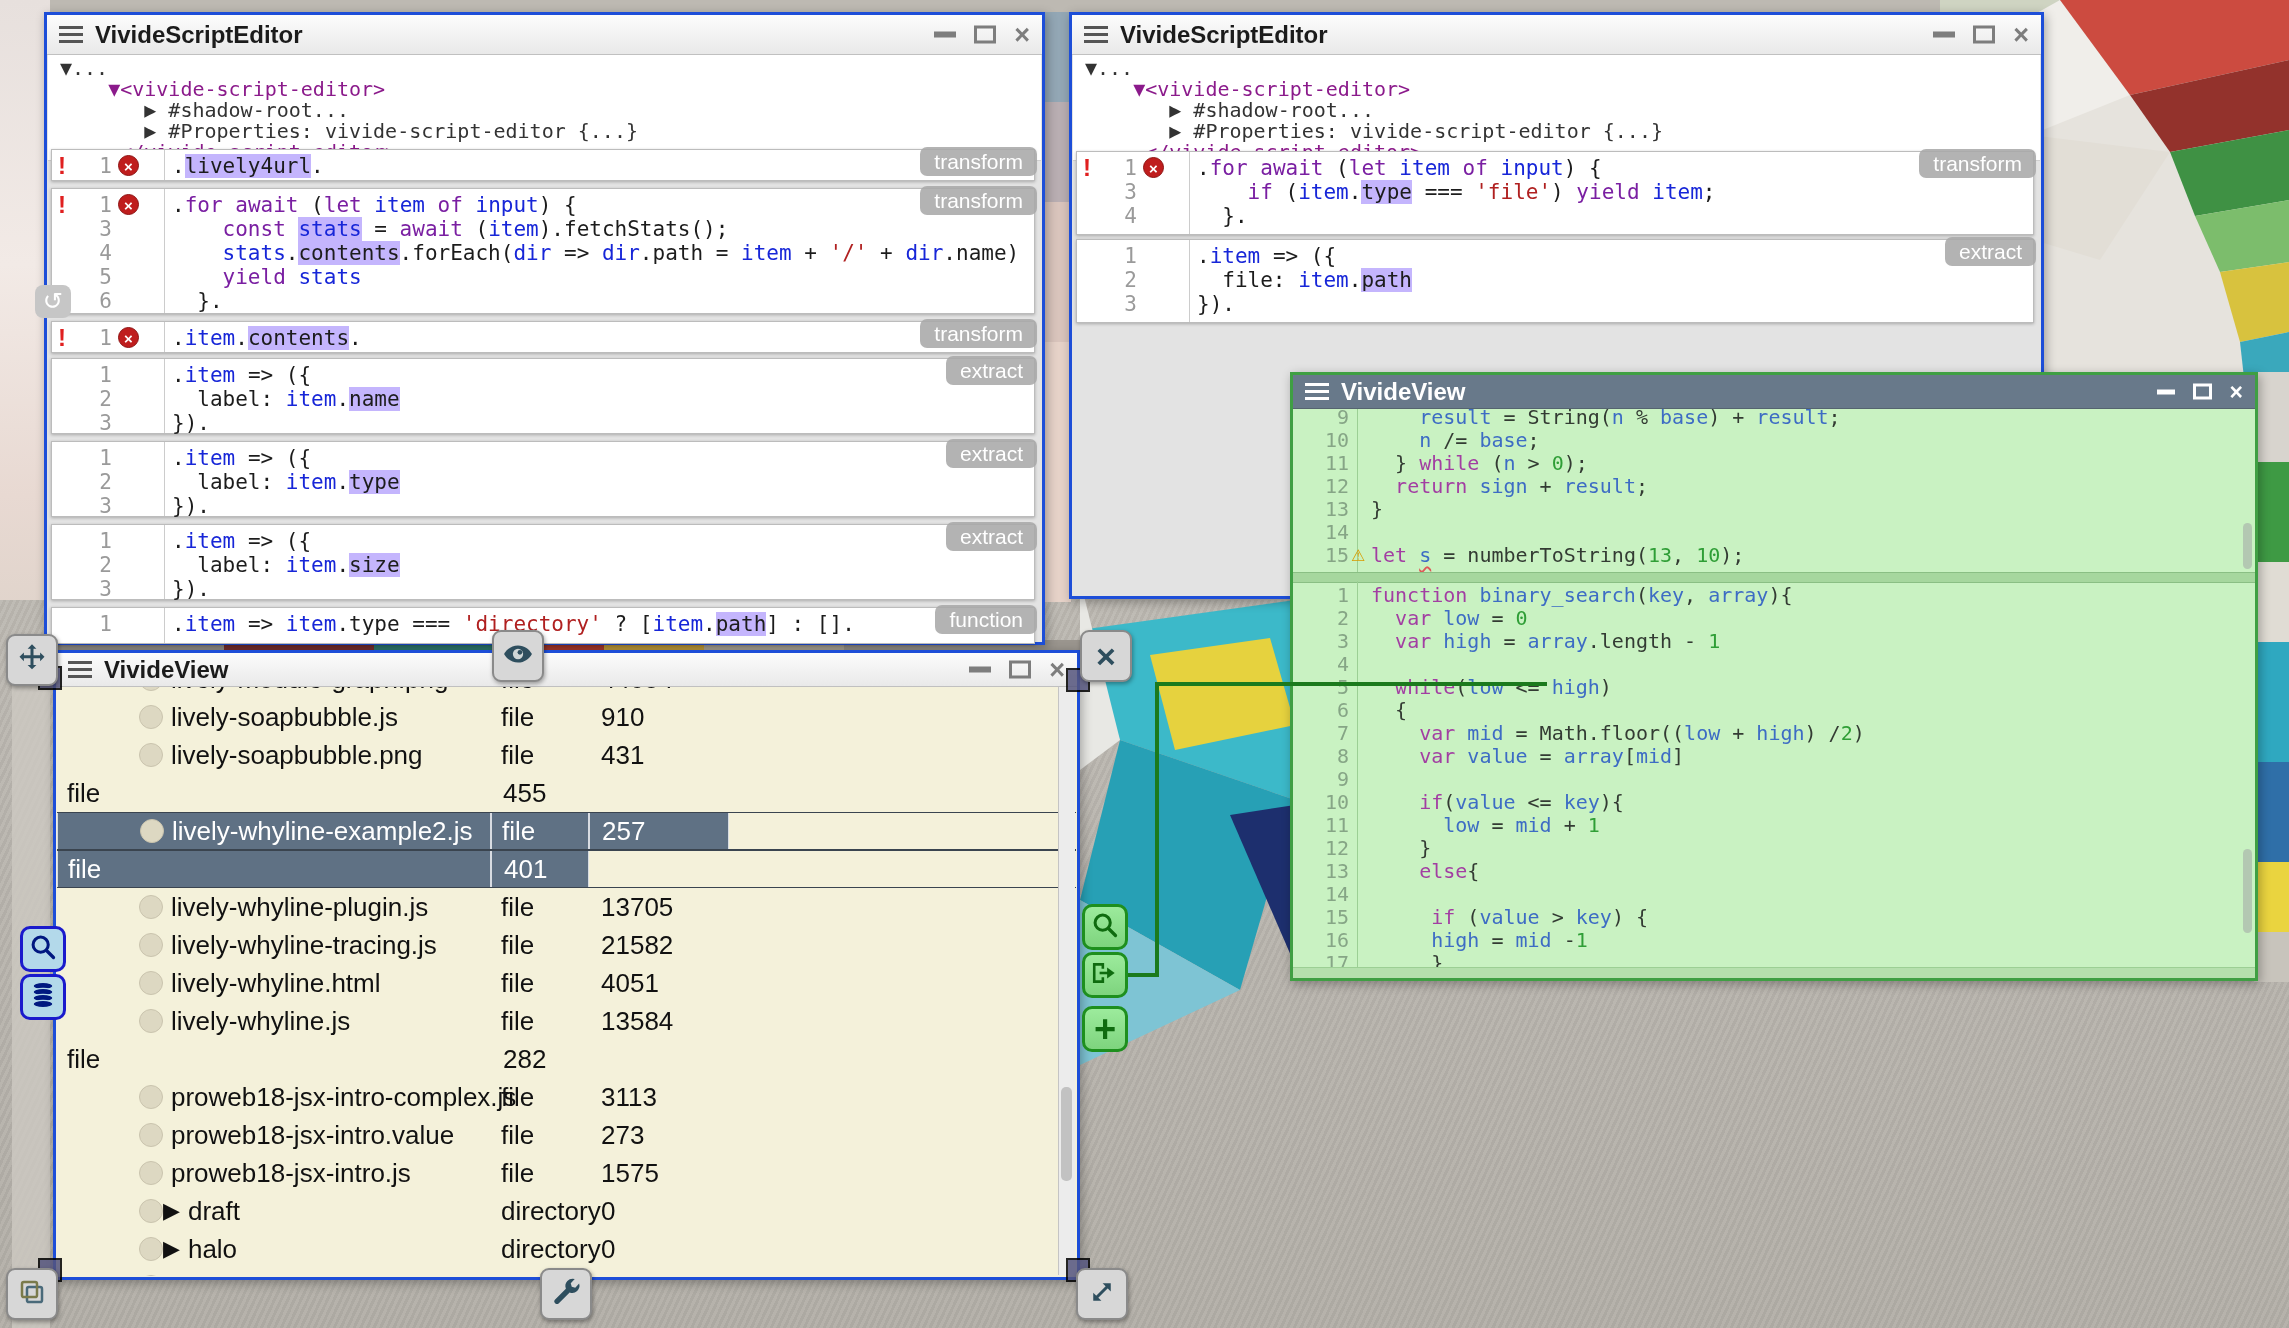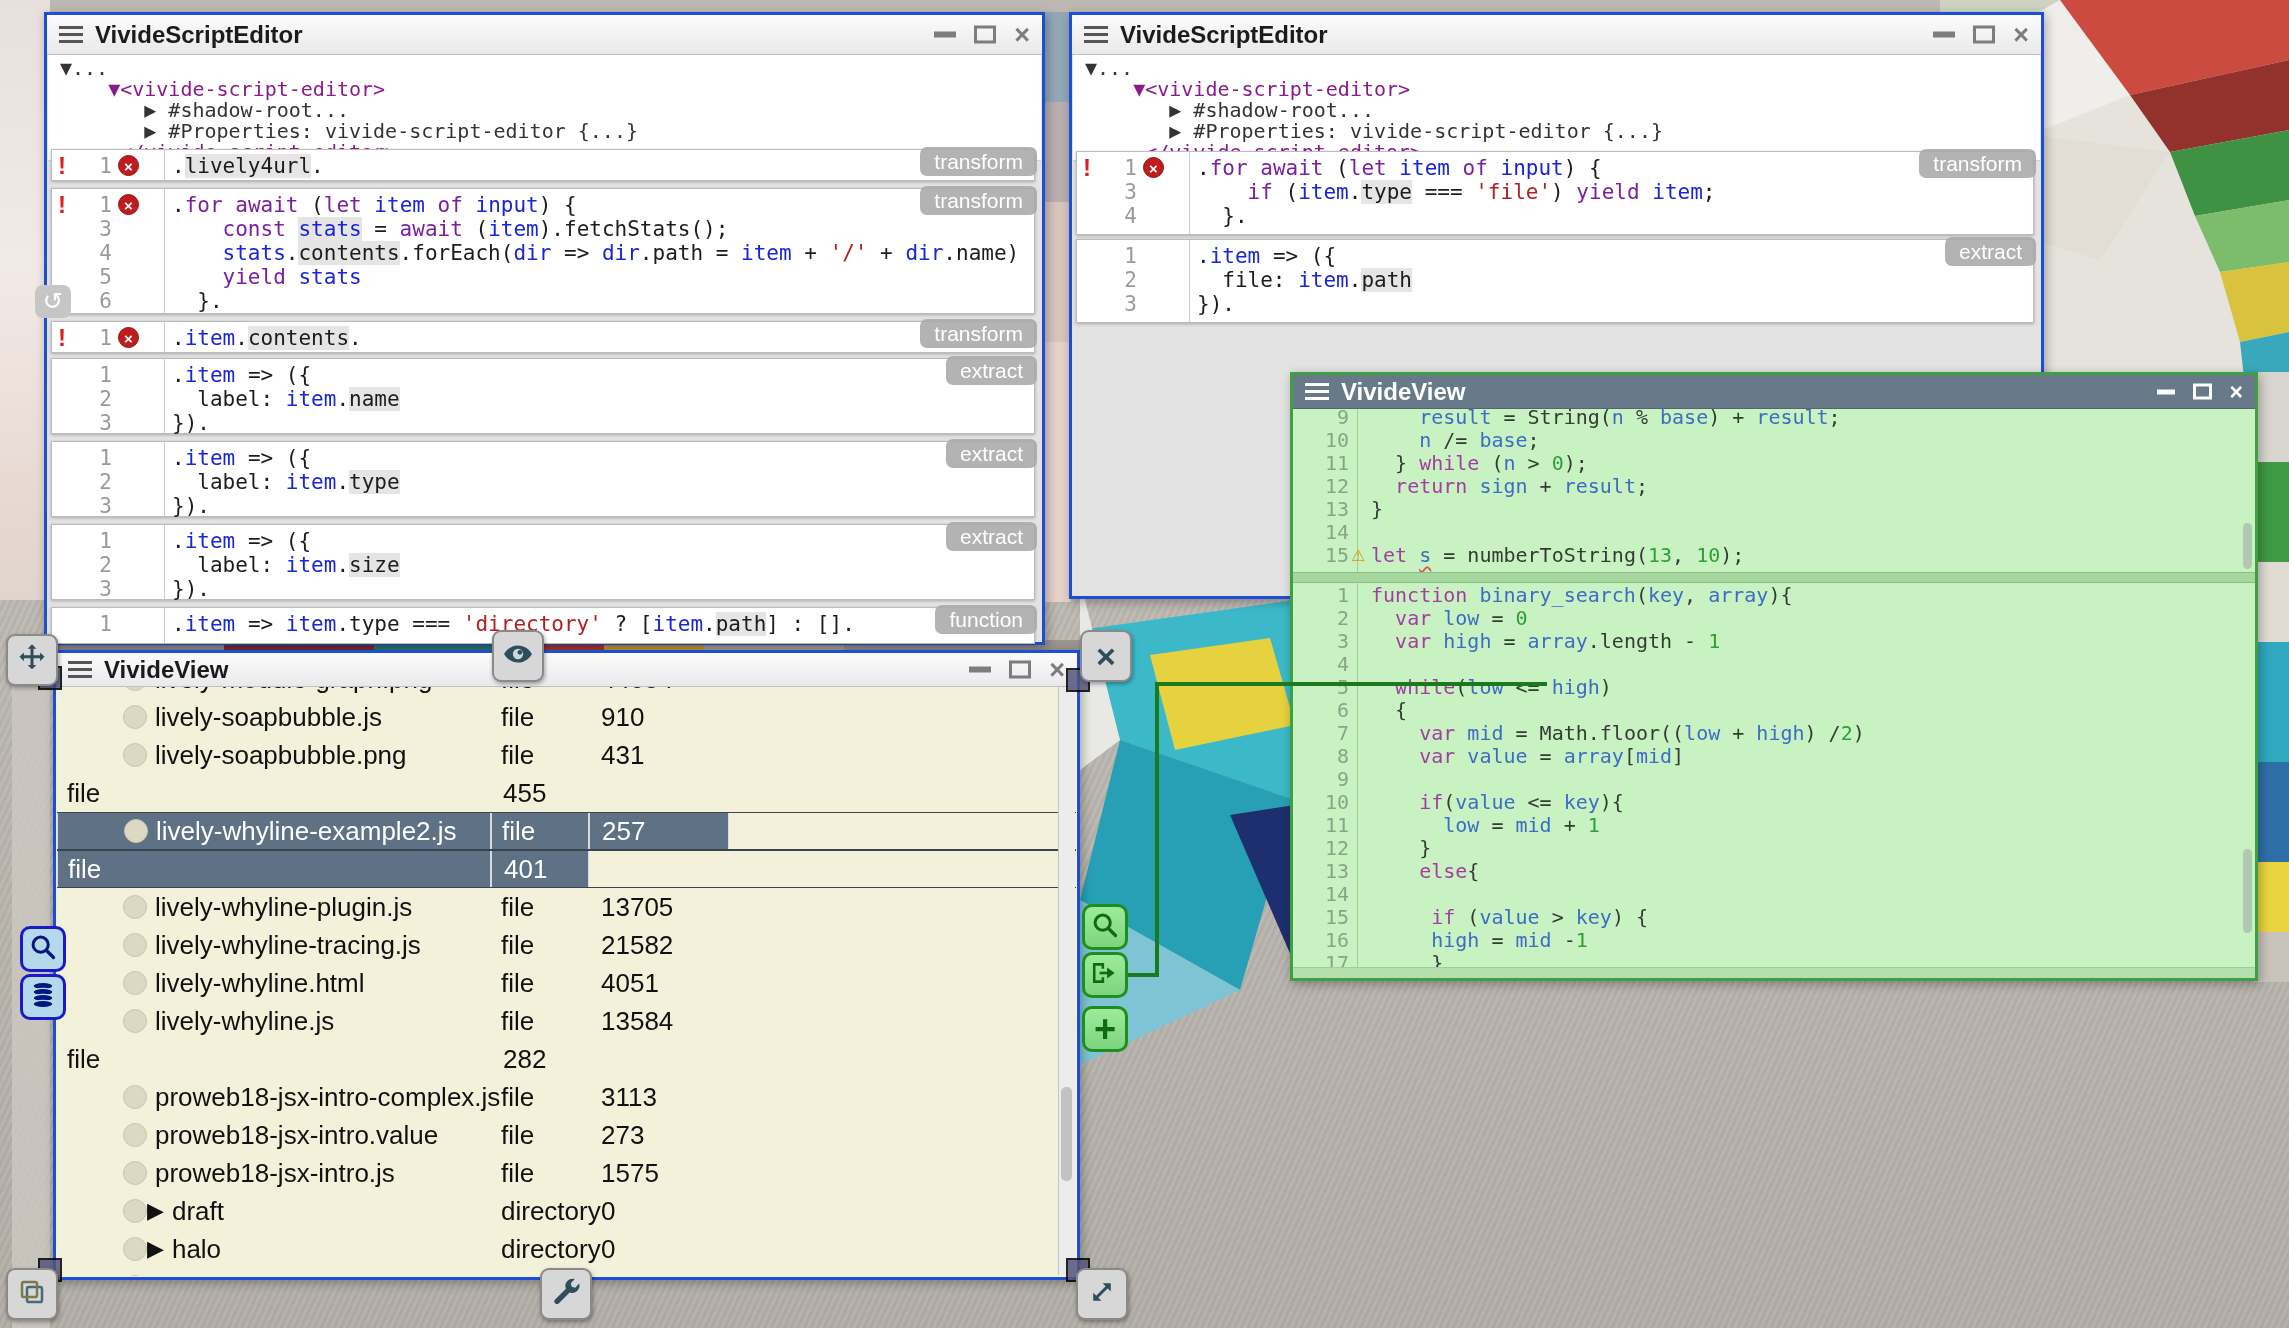--- a/index.html
+++ b/index.html
@@ -65,21 +65,21 @@
   .bang{position:absolute;left:6px;color:#e02020;font-weight:bold;font-size:24px;line-height:24px;}
   .bang:empty,.errbadge:empty,.warnmark:empty{display:none;}
   .errbadge{position:absolute;left:66px;top:1px;width:21px;height:21px;background:#bf1d1d;border:1px solid #8e1313;
     border-radius:50%;color:#fff;font:bold 15px/21px "Liberation Sans",sans-serif;text-align:center;box-sizing:border-box;}
   .warnmark{position:absolute;left:58px;top:2px;color:#d89c00;font-size:16px;line-height:20px;}
   .undo-tab{position:absolute;left:-17px;top:96px;width:36px;height:33px;background:#c6c6c6;
     border-radius:8px;color:#fff;text-align:center;font:24px/33px "DejaVu Sans",sans-serif;z-index:2;}
 
   
   .tk-p{color:#1c1c1c;} .tk-k{color:#7a1fa2;} .tk-v{color:#1726d8;} .tk-s{color:#b02020;}
-  .tk-hl{background:#e5e5e5;}
+  .tk-hl{background:#c4b5fd;}
   .tk-gk{color:#a23ea2;} .tk-gv{color:#3d6cc4;} .tk-gn{color:#2f9e36;}
   .gpane .tk-p{color:#333b33;}
   .tk-wavy{text-decoration:underline wavy 2px #e05858;text-underline-offset:4px;}
 
   
   #win-code{border:3px solid #3f9f43;background:#c9f2c2;}
   .gpane{position:absolute;left:0;right:0;overflow:hidden;}
   .gpane::before{content:"";position:absolute;left:64px;top:0;bottom:0;border-left:1px solid #9ccf94;}
   .gpane .code-line{height:23px;padding-left:78px;}
   .gpane .code-line .code{font:20px/23px "DejaVu Sans Mono",monospace;}
@@ -88,21 +88,21 @@
   .gbottom{position:absolute;left:0;right:0;bottom:0;height:10px;background:#b5e0ad;border-top:1px solid #9ccf94;}
   .gscroll{position:absolute;right:3px;width:9px;border-radius:5px;background:#aebdae;opacity:.8;}
 
   
   #win-files{background:#f4f1da;}
   .file-list-clip{position:absolute;left:1px;right:1px;top:34px;bottom:1px;overflow:hidden;background:#f4f1da;}
   .file-row{display:grid;grid-template-columns:434px 98px 140px;height:38px;align-items:center;
     font-size:26px;color:#111;box-sizing:border-box;}
   .file-row:first-of-type{margin-top:-27px;}
   .cell{height:100%;display:flex;align-items:center;box-sizing:border-box;}
-  .cell.c-name{padding-left:0;}
+  .cell.c-name{padding-left:16px;}
   .cell.c-type{padding-left:10px;}
   .cell.c-size{padding-left:12px;}
   .bullet{width:22px;height:22px;border-radius:50%;background:#ddd8c2;border:1px solid #cac4ae;
     margin-left:66px;flex:none;}
   .tri{font-size:22px;color:#111;white-space:pre;}
   .fname{margin-left:8px;white-space:nowrap;}
   .file-row.selected{border-top:1px solid #3a444f;border-bottom:1px solid #3a444f;}
   .file-row.selected .cell{background:#5f7184;color:#fff;border-left:1px solid #d8dce2;border-right:1px solid #d8dce2;}
   .vscroll-track{position:absolute;right:2px;top:34px;bottom:2px;width:16px;background:#ececec;border-left:1px solid #c4c4c4;}
   .vscroll-thumb{position:absolute;left:2px;width:11px;border-radius:5px;background:#c2c2c2;}

